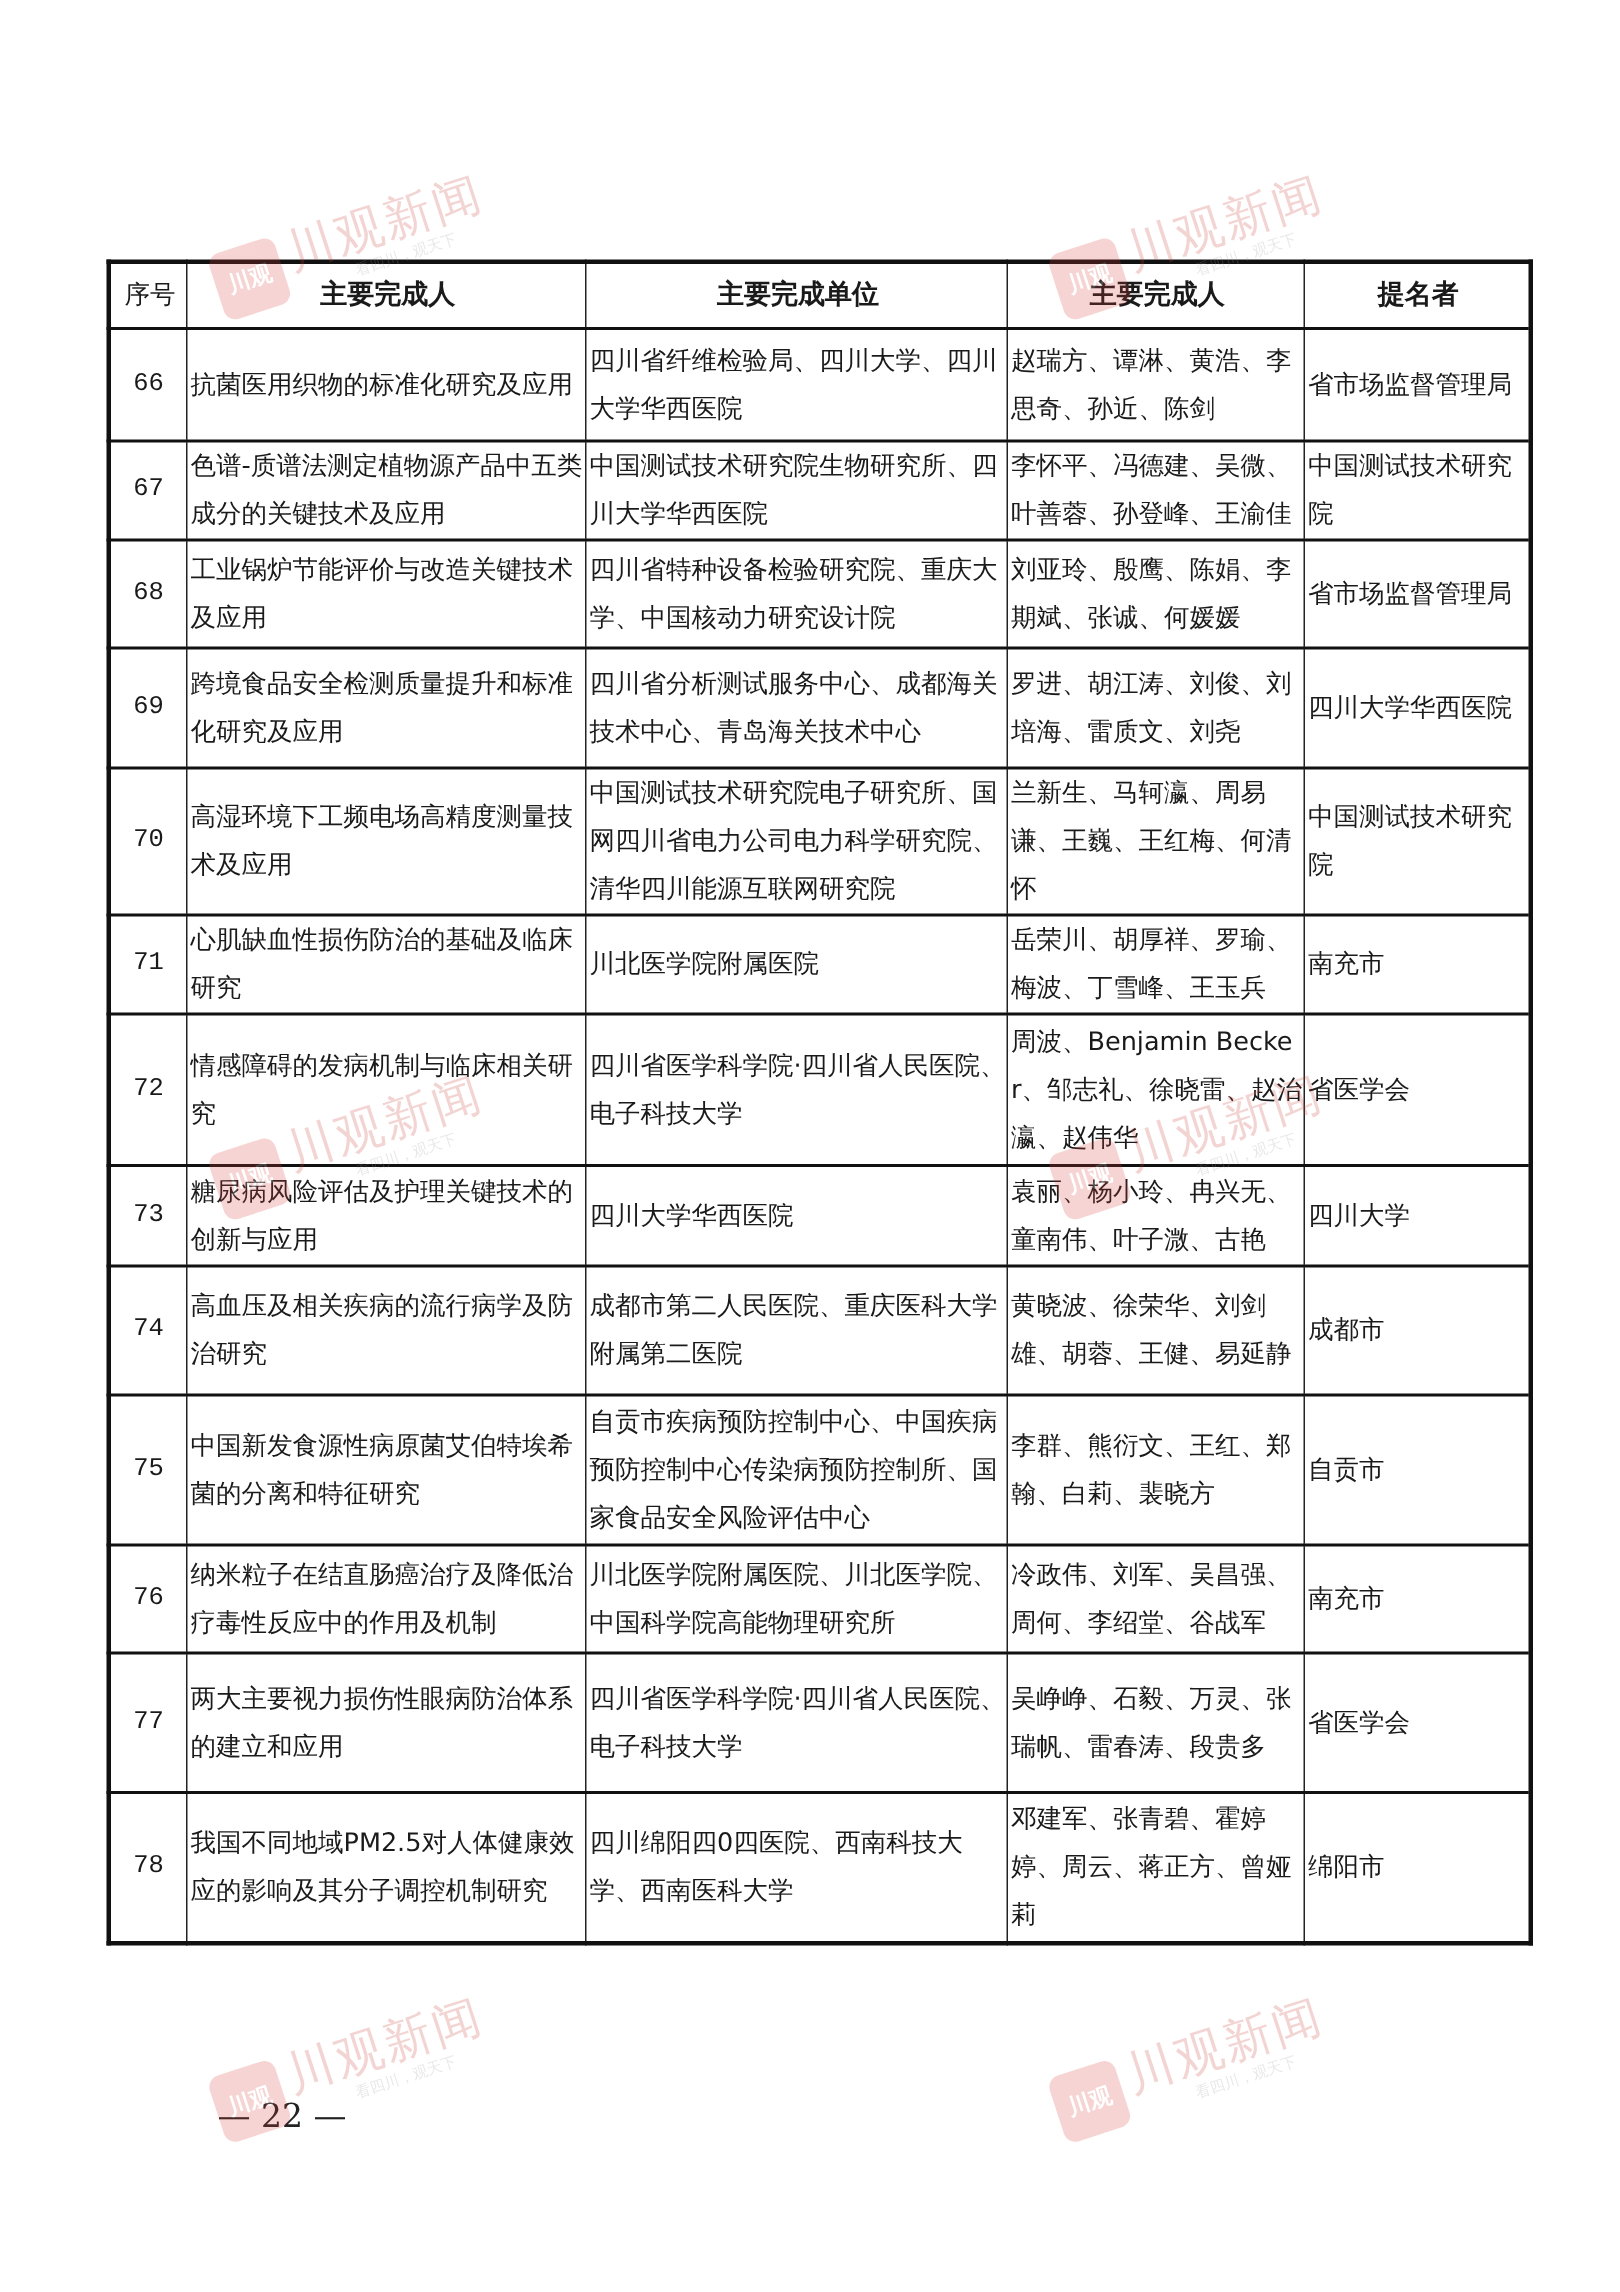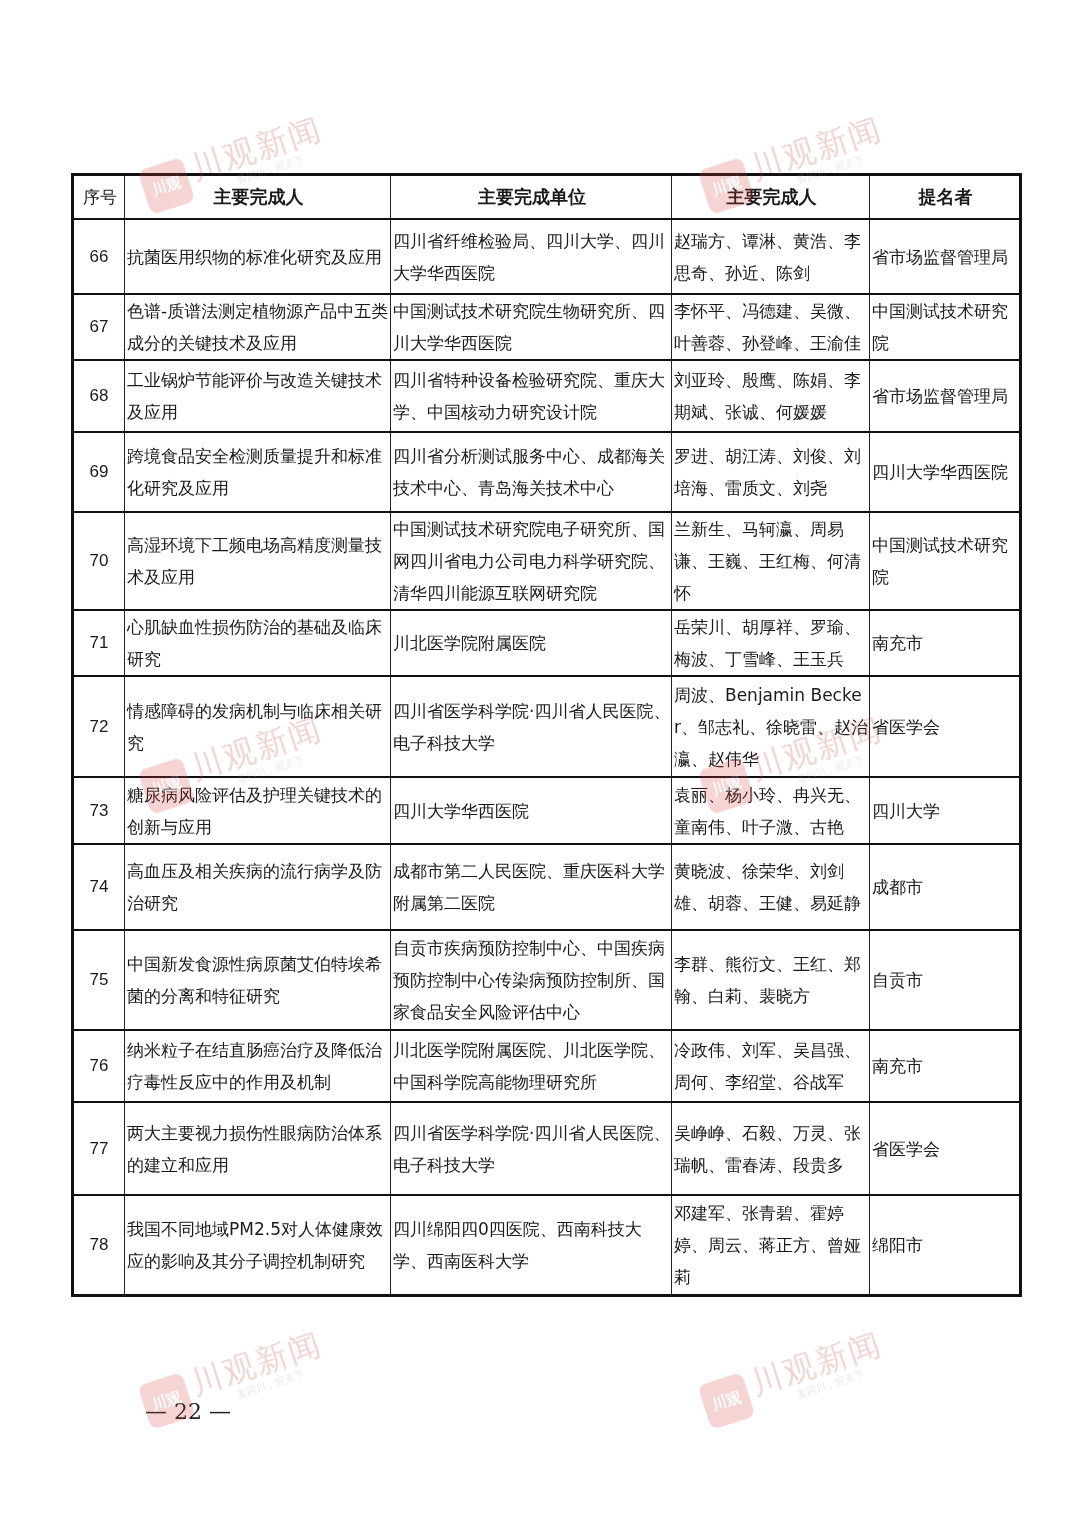--- a/index.html
+++ b/index.html
@@ -17,21 +17,21 @@
     position: absolute; left: 71px; top: 173px; width: 948px;
     border-collapse: collapse; table-layout: fixed; border: 3px solid #111;
   }
   table.main td, table.main th {
     border: 1.5px solid #222; font-size: 17px; line-height: 32px; vertical-align: middle; padding: 0 0 0 2px; text-align: left;
     font-family: "DejaVu Sans", "Liberation Sans", sans-serif; font-weight: normal; word-break: break-all; overflow: hidden;
   }
   table.main tr { border-bottom: 2.5px solid #111; }
   table.main th { height: 42px; font-weight: bold; text-align: center; font-family: "DejaVu Serif", serif; font-size: 18px; }
   table.main th.seq-h { font-weight: normal; font-size: 17px; font-family: "DejaVu Sans", sans-serif; }
-  table.main td.seq { text-align: center; font-family: Liberation Sans, sans-serif; font-size: 17px; padding: 12px; }
+  table.main td.seq { text-align: center; font-family: Liberation Mono, monospace; font-size: 17px; padding: 12px; }
   col.c1 { width: 52px; } col.c2 { width: 266px; } col.c3 { width: 281px; } col.c4 { width: 198px; } col.c5 { width: 151px; }
 
   .page-number { position: absolute; left: 145px; top: 1399px; font-size: 22px; font-family: "DejaVu Serif", "Liberation Serif", serif; color: #222; }
 </style>
 </head>
 <body>
 
 <div class="watermark" style="left:140px;top:140px;">
   <div class="wm-logo">川观</div>
   <div class="wm-text">

